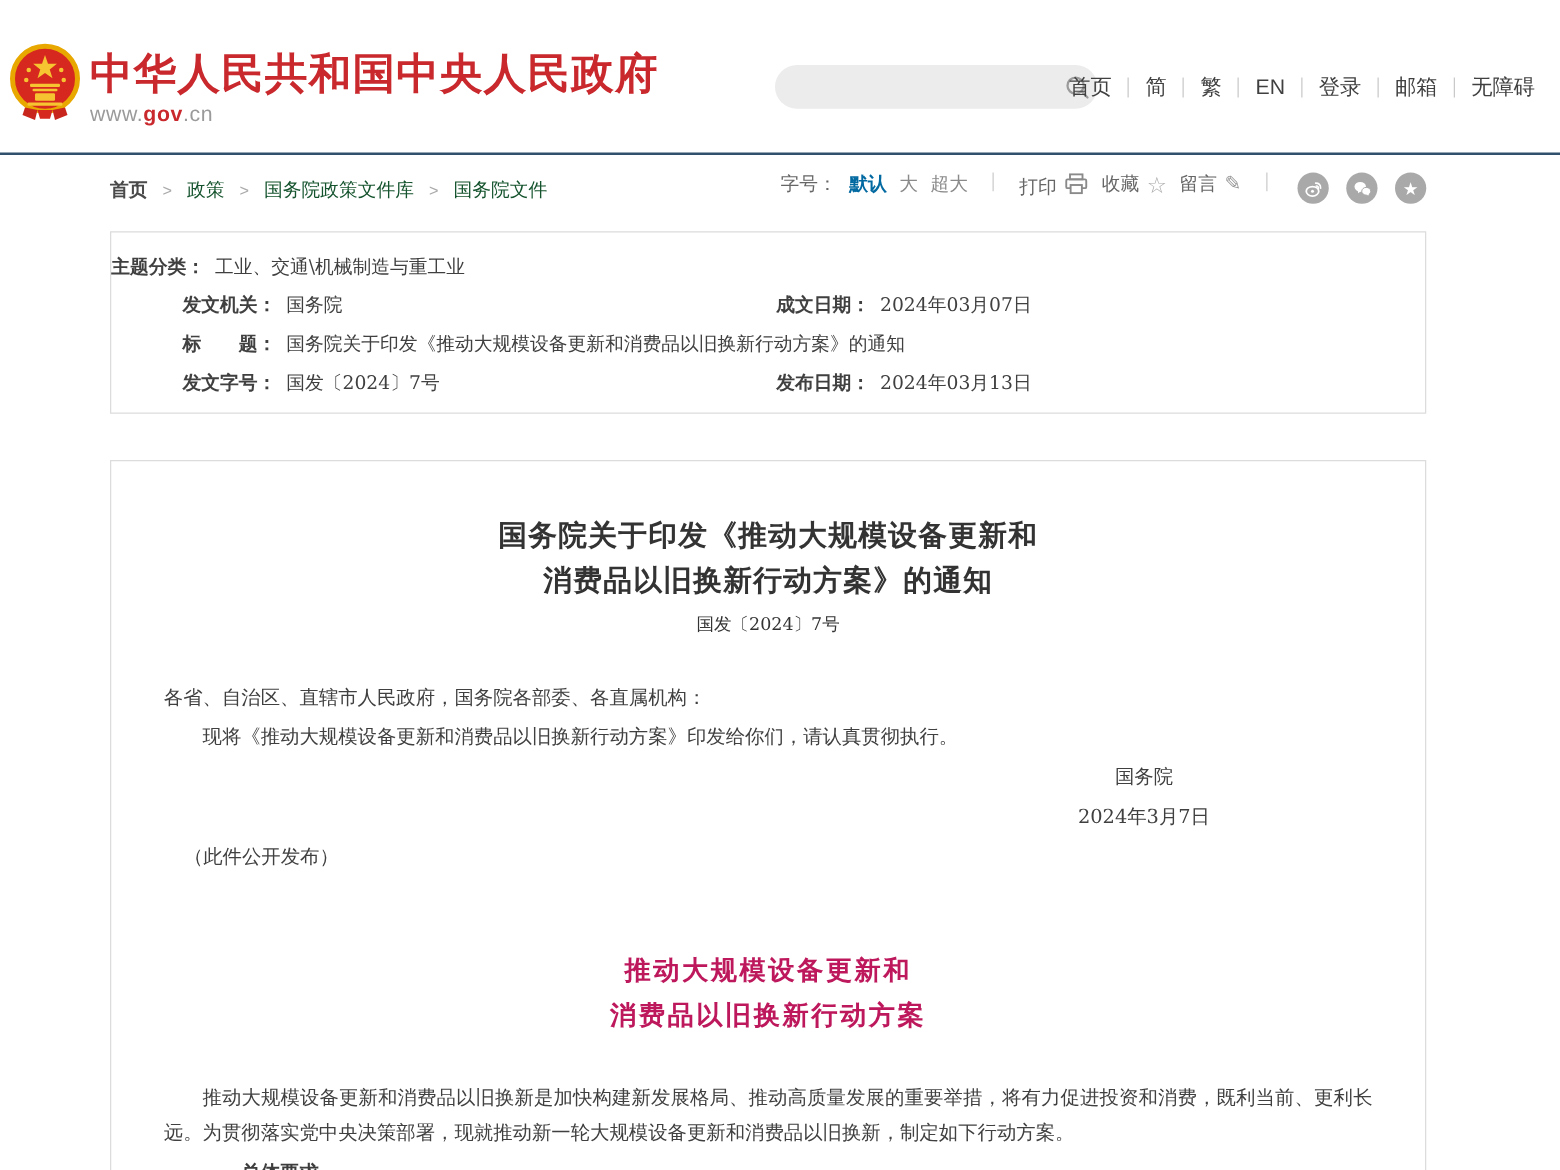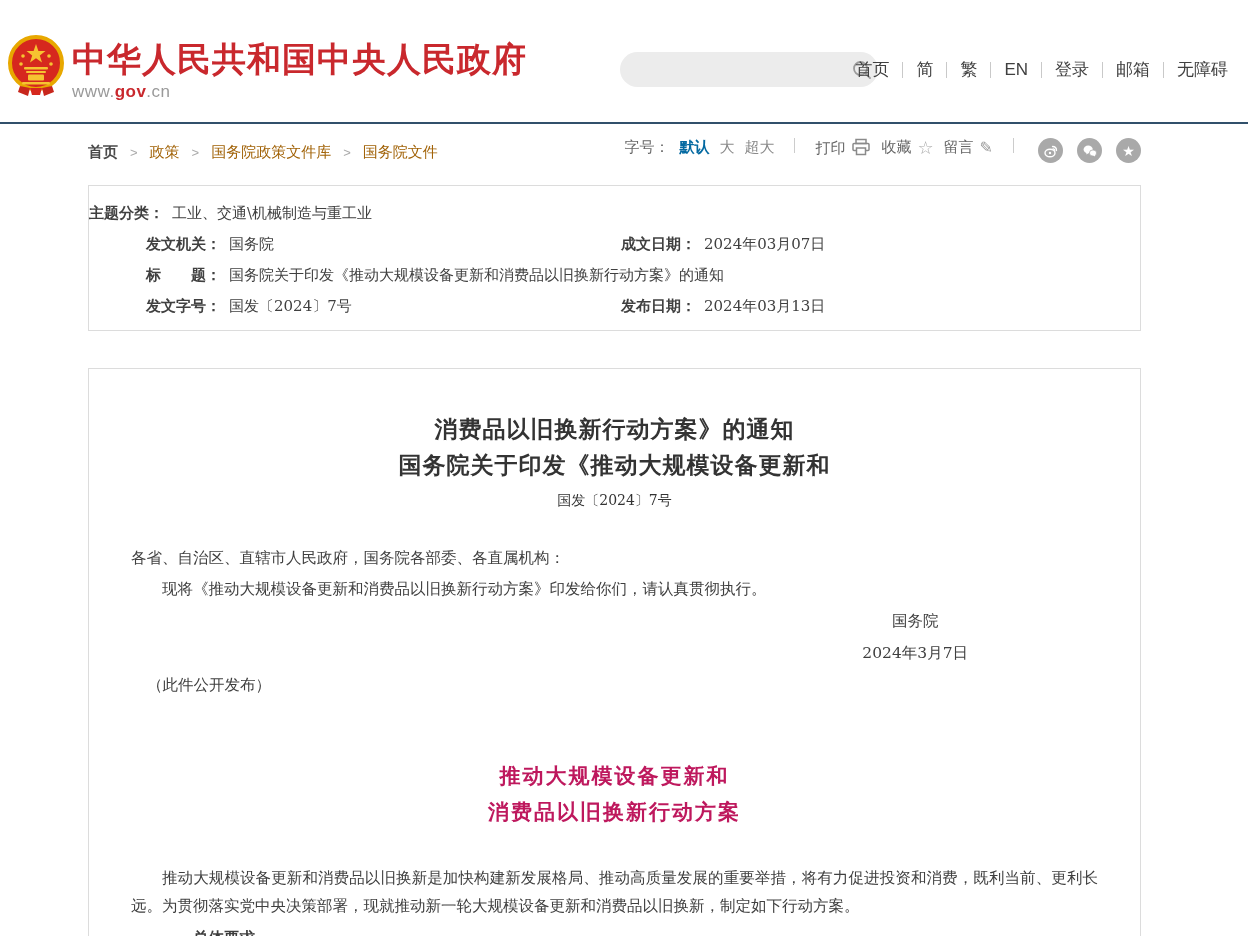--- a/index.html
+++ b/index.html
@@ -24,21 +24,21 @@
     font-size:17px; color:#404040; }
   .top-nav a { color:#404040; text-decoration:none; cursor:pointer; white-space:nowrap; }
   .vdiv { width:1px; height:16px; background:#c9c9c9; }
 
   
   .crumb-row { position:relative; width:100%; height:56px; }
   .breadcrumb { position:absolute; left:88px; top:19px; display:flex; align-items:center; gap:12px;
     font-size:15px; color:#666; }
   .breadcrumb .home { font-weight:bold; color:#4a4a4a; }
   .breadcrumb .sep { color:#aaa; font-size:13px; }
-  .breadcrumb a { color:#a16207; text-decoration:none; cursor:pointer; }
+  .breadcrumb a { color:#14532d; text-decoration:none; cursor:pointer; }
   .tools { position:absolute; right:107px; top:14px; display:flex; align-items:flex-start; gap:10px;
     font-size:15px; color:#666; }
   .tools .fs-default { color:#0369a1; font-weight:bold; cursor:pointer; }
   .tools .fs-opt { color:#8a8a8a; cursor:pointer; }
   .tools .tdiv { width:1px; height:15px; background:#ccc; margin:0 10px; }
   .tool-item { display:flex; align-items:center; gap:6px; color:#666; cursor:pointer; }
   .glyph-star { font-size:18px; color:#aaa; line-height:1; }
   .glyph-pencil { font-size:16px; color:#999; line-height:1; }
   .share-circle { width:25px; height:25px; border-radius:50%; background:#a9a9a9;
     display:flex; align-items:center; justify-content:center; cursor:pointer; margin-left:4px; }
@@ -223,22 +223,22 @@
       </div>
       <div class="meta-cell-r">
         <span class="meta-label">发布日期：</span>
         <span class="meta-value">2024年03月13日</span>
       </div>
     </div>
   </div>
 
   <div class="doc-box">
     <div class="doc-title">
+      <div>国务院关于印发《推动大规模设备更新和</div>
       <div>消费品以旧换新行动方案》的通知</div>
-      <div>国务院关于印发《推动大规模设备更新和</div>
     </div>
     <div class="doc-number">国发〔2024〕7号</div>
 
     <div class="doc-body">
       <div class="salutation">各省、自治区、直辖市人民政府，国务院各部委、各直属机构：</div>
       <div class="para-indent">现将《推动大规模设备更新和消费品以旧换新行动方案》印发给你们，请认真贯彻执行。</div>
 
       <div class="sign-block">
         <div class="sign-inner">
           <div class="sign-line">国务院</div>

